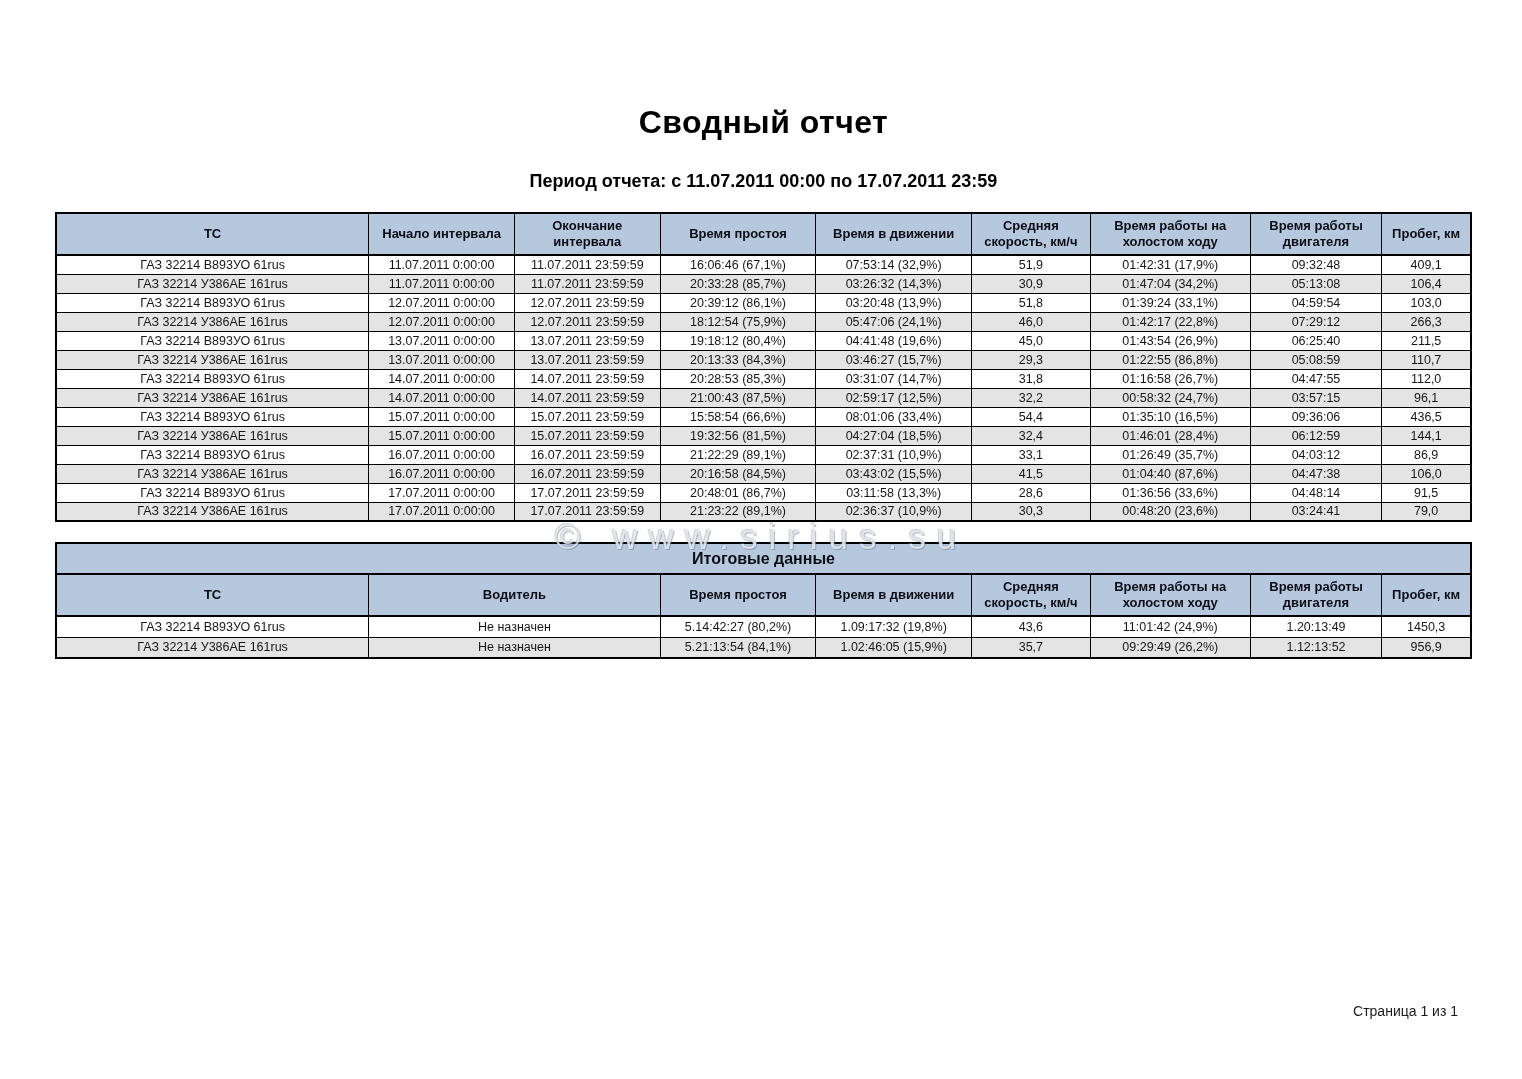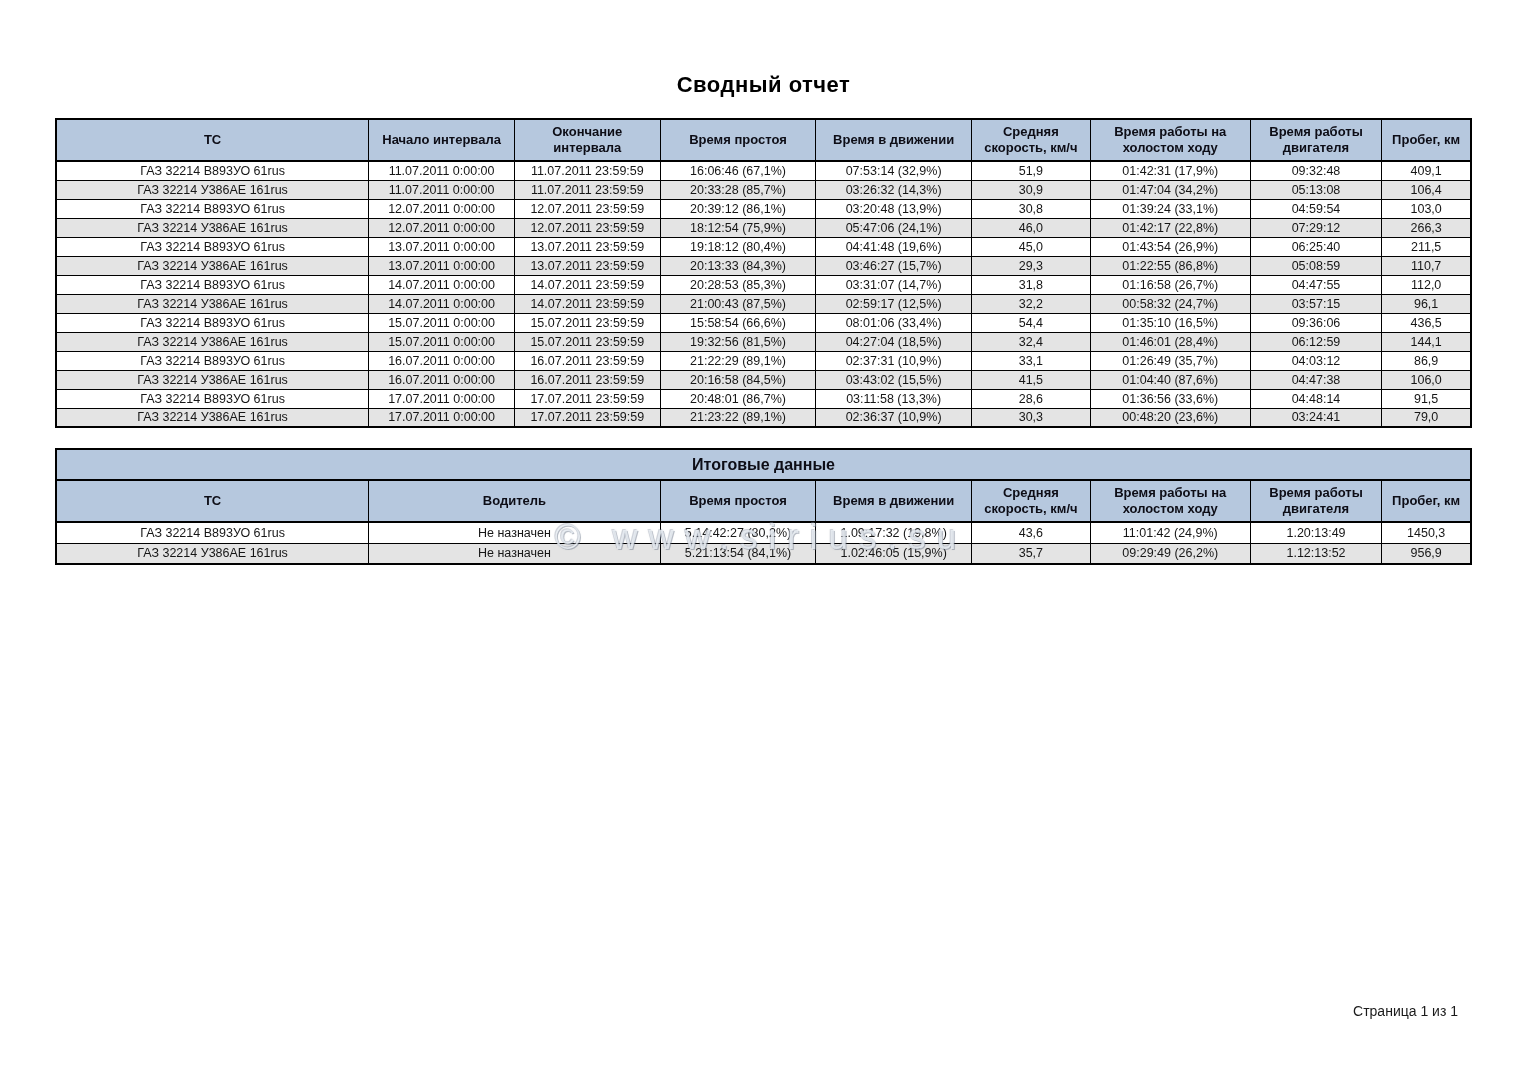--- a/index.html
+++ b/index.html
@@ -16,23 +16,23 @@
     background: #ffffff;
     position: relative;
     overflow: hidden;
     font-family: "Liberation Sans", sans-serif;
     color: var(--text-col);
   }
   .content {
     padding: 0 50px 0 55px;
   }
   .report-title {
-    padding-top: 72px;
+    padding-top: 104px;
     text-align: center;
-    font-size: 22px;
+    font-size: 32px;
     font-weight: bold;
     color: #000000;
     letter-spacing: 0.5px;
   }
   .report-period {
     margin-top: 30px;
     text-align: center;
     font-size: 18px;
     font-weight: bold;
     color: #000000;
@@ -100,20 +100,21 @@
     color: #1a1a1a;
   }
 </style>
 </head>
 <body>
 
 <div class="content">
 
   <div class="report-title">Сводный отчет</div>
 
+  <div class="report-period">Период отчета: с 11.07.2011 00:00 по 17.07.2011 23:59</div>
 
   <table class="interval-table">
     <colgroup>
       <col style="width:22.1%">
         <col style="width:10.3%">
         <col style="width:10.3%">
       <col style="width:11.0%">
         <col style="width:11.0%">
         <col style="width:8.4%">
       <col style="width:11.3%">
@@ -155,21 +156,21 @@
           <td>01:47:04 (34,2%)</td>
           <td>05:13:08</td>
           <td>106,4</td>
         </tr>
         <tr>
           <td>ГАЗ 32214 В893УО 61rus</td>
           <td>12.07.2011 0:00:00</td>
           <td>12.07.2011 23:59:59</td>
           <td>20:39:12 (86,1%)</td>
           <td>03:20:48 (13,9%)</td>
-          <td>30,8</td>
+          <td>51,8</td>
           <td>01:39:24 (33,1%)</td>
           <td>04:59:54</td>
           <td>103,0</td>
         </tr>
         <tr class="alt">
           <td>ГАЗ 32214 У386АЕ 161rus</td>
           <td>12.07.2011 0:00:00</td>
           <td>12.07.2011 23:59:59</td>
           <td>18:12:54 (75,9%)</td>
           <td>05:47:06 (24,1%)</td>

